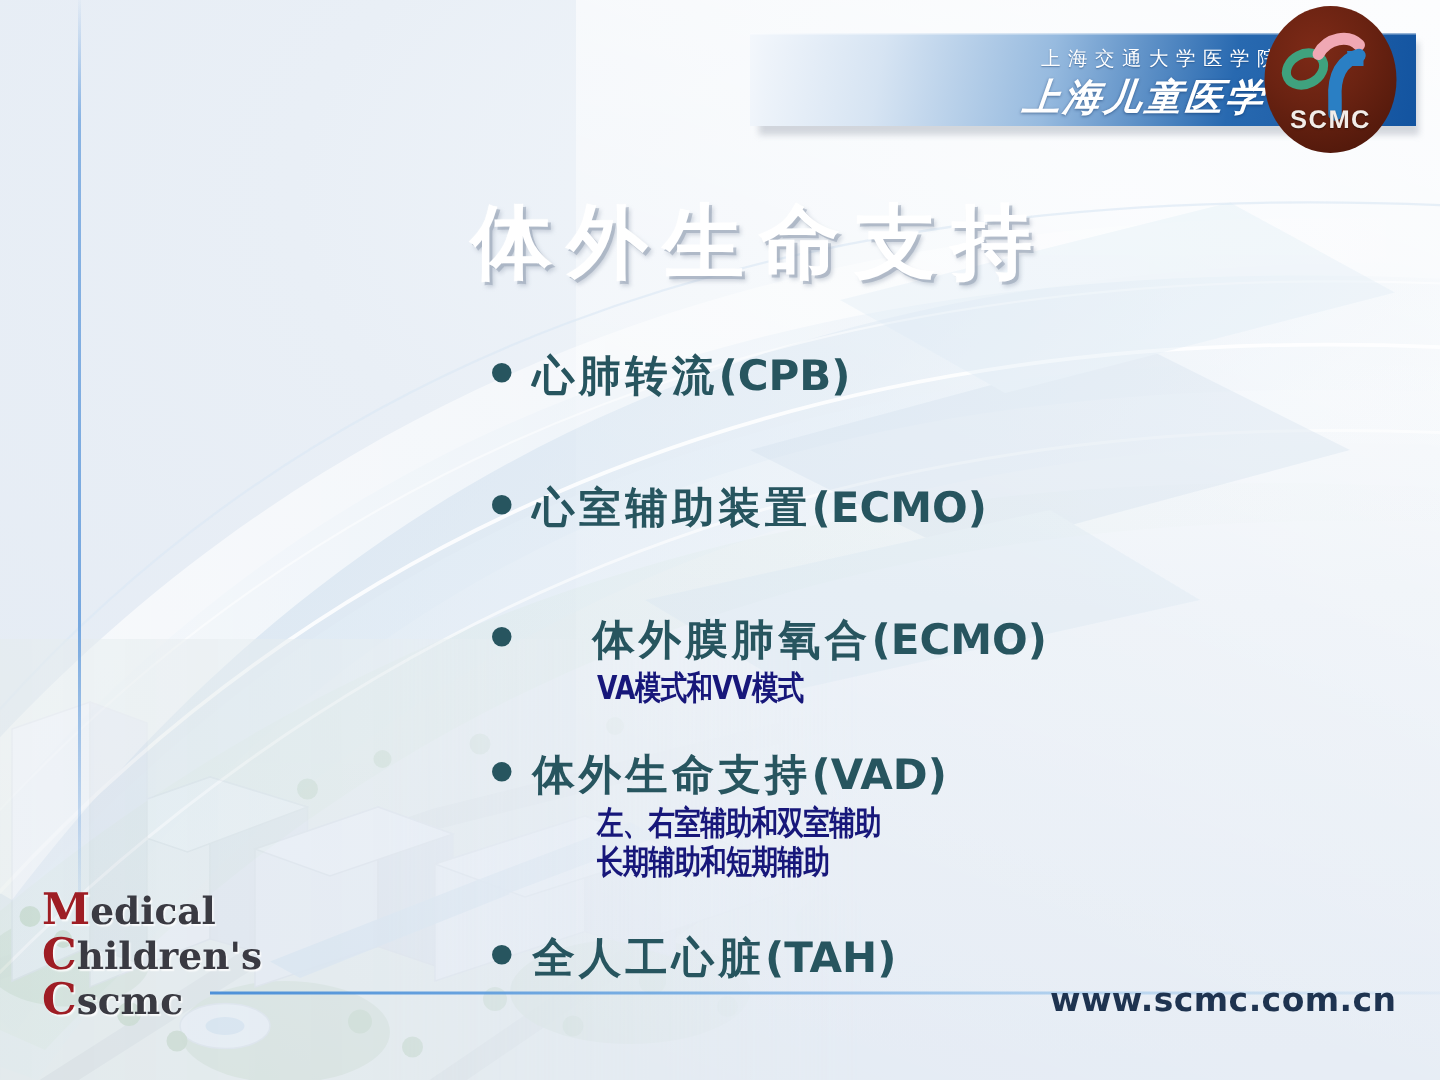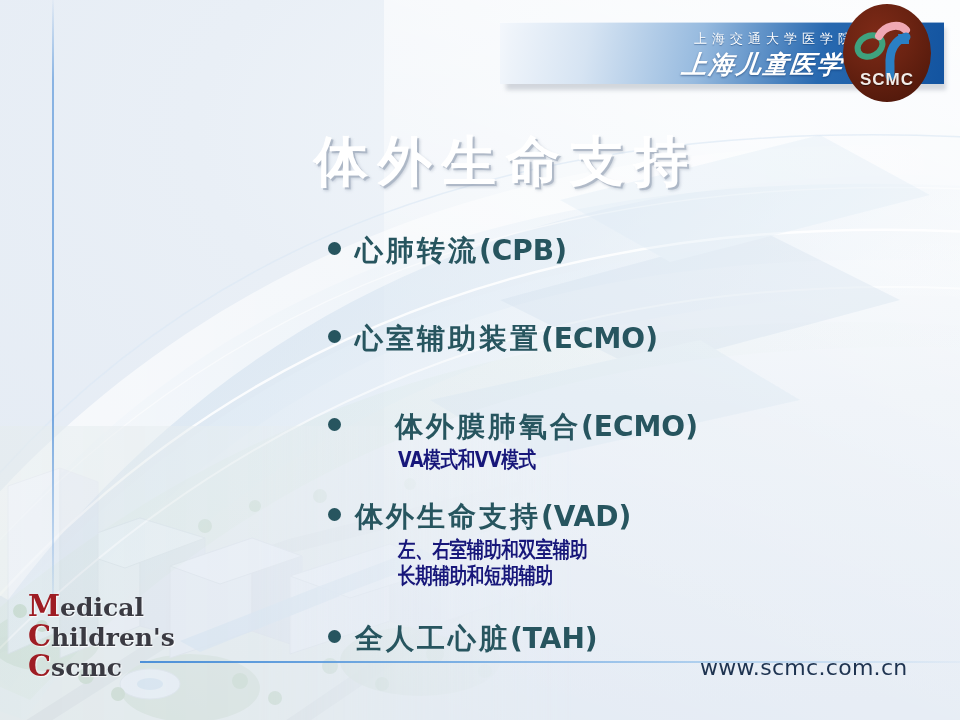--- a/index.html
+++ b/index.html
@@ -271,21 +271,21 @@
     color: #9e1d24;
     font-size: 29px;
   }
 
   
   .footer-url {
     position: absolute;
     left: 700px;
     top: 655px;
     font-size: 22px;
-    font-weight: 400;
+    font-weight: 700;
     color: #1e3350;
     letter-spacing: 0.3px;
     font-family: "DejaVu Sans", "Liberation Sans", sans-serif;
   }
 </style>
 </head>
 <body>
 
 <div id="slide">
 

